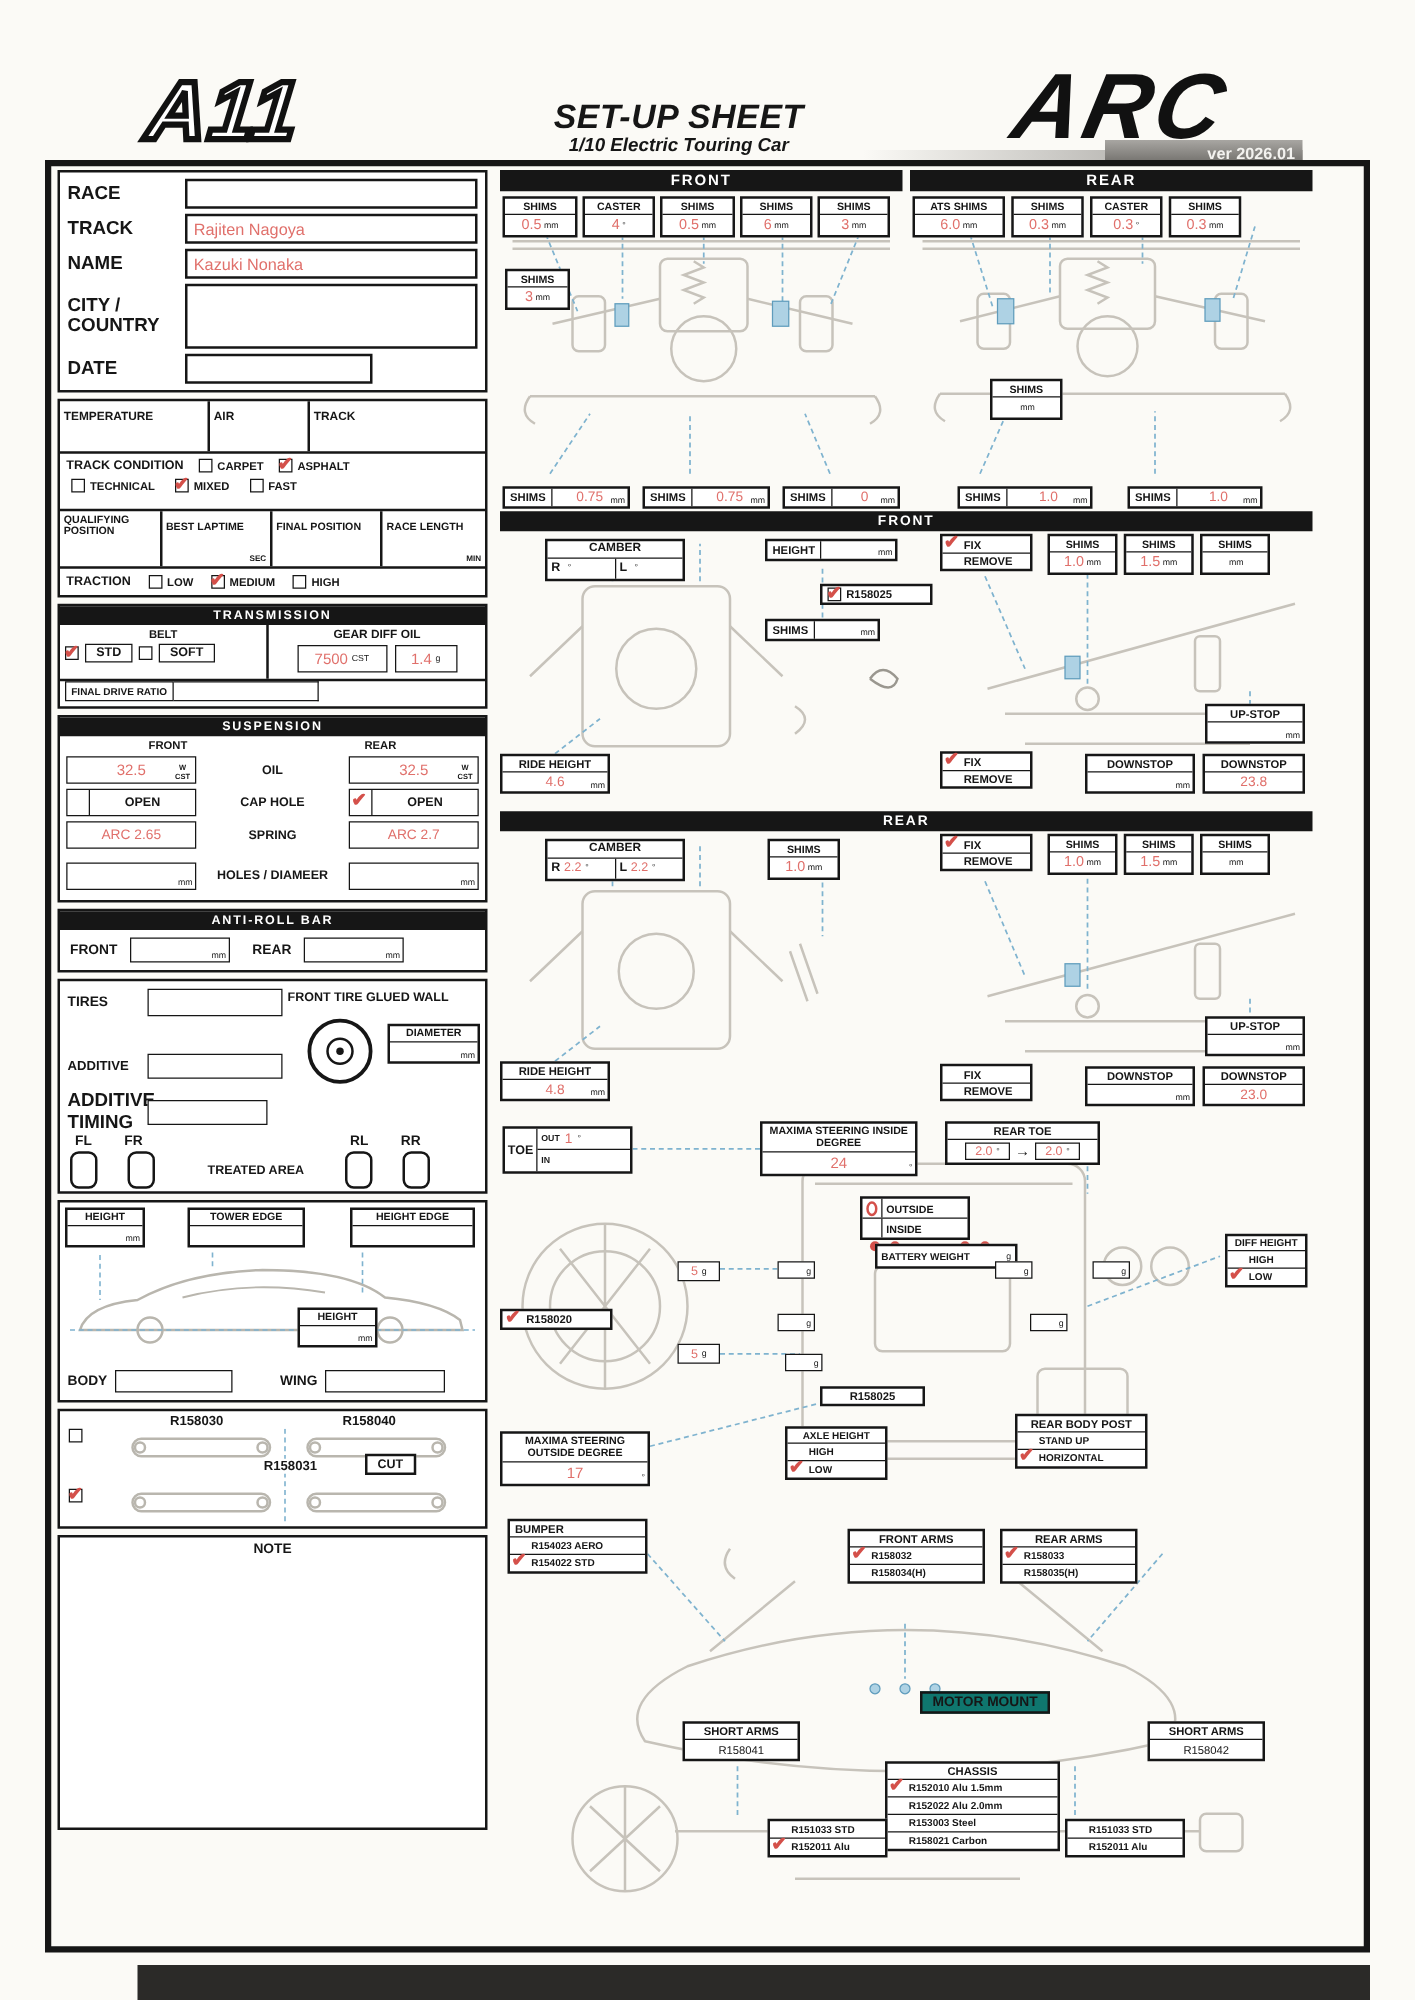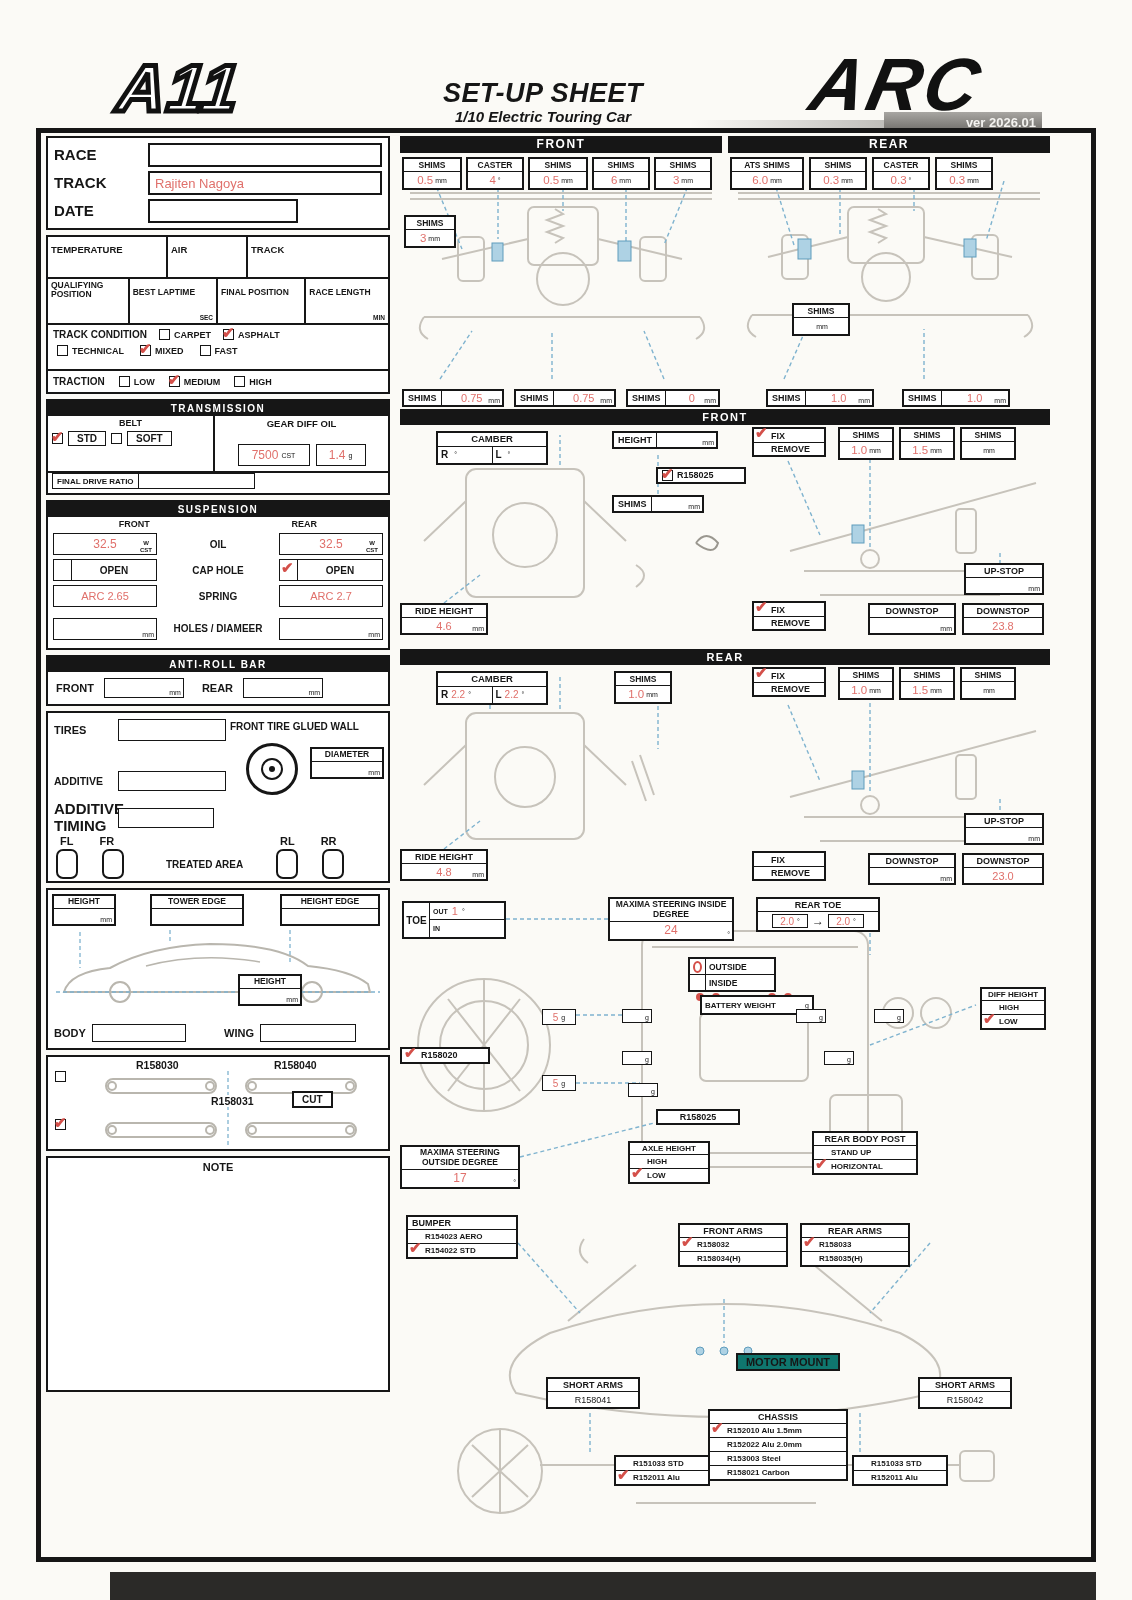--- a/index.html
+++ b/index.html
@@ -95,39 +95,45 @@
         <div class="ibox">
             <span class="rv hv"></span>
           </div>
       </div>
       <div class="irow" style="height:24px">
         <div class="ilbl">TRACK</div>
         <div class="ibox">
             <span class="rv hv">Rajiten Nagoya</span>
           </div>
       </div>
+      <div class="irow" style="height:24px">
+        <div class="ilbl">NAME</div>
+        <div class="ibox">
+            <span class="rv hv">Kazuki Nonaka</span>
+          </div>
+      </div>
+      <div class="irow" style="height:52px">
+        <div class="ilbl">CITY / COUNTRY</div>
+        <div class="ibox">
+            <span class="rv hv"></span>
+          </div>
+      </div>
       <div class="irow" style="height:24px;margin-bottom:0">
         <div class="ilbl">DATE</div>
         <div class="ibox" style="flex:0 0 150px">
             <span class="rv hv"></span>
           </div>
       </div>
     </div>
 
     <div class="bx sec">
       <div style="display:grid;grid-template-columns:1.2fr .8fr 1.4fr;height:42px;border-bottom:2px solid #161616">
         <div class="ccell" style="border-right:2px solid #161616"><span class="clbl" style="font-size:9.5px">TEMPERATURE</span></div>
         <div class="ccell" style="border-right:2px solid #161616"><span class="clbl" style="font-size:9.5px">AIR</span></div>
         <div class="ccell"><span class="clbl" style="font-size:9.5px">TRACK</span></div>
-      </div>
-      <div style="display:grid;grid-template-columns:1fr 1.08fr 1.08fr 1fr;height:46px;border-bottom:2px solid #161616">
-        <div class="ccell" style="border-right:2px solid #161616"><span class="clbl">QUALIFYING POSITION</span></div>
-        <div class="ccell" style="border-right:2px solid #161616"><span class="clbl">BEST LAPTIME</span><span class="cunit">SEC</span></div>
-        <div class="ccell" style="border-right:2px solid #161616"><span class="clbl">FINAL POSITION</span></div>
-        <div class="ccell"><span class="clbl">RACE LENGTH</span><span class="cunit">MIN</span></div>
       </div>
       <div style="padding:4px 5px;border-bottom:2px solid #161616;height:46px">
         <div style="display:flex;align-items:center;gap:12px">
           <span class="clbl2">TRACK CONDITION</span>
           <span class="opt">
               <span class="cb"></span>
               <span class="olbl">CARPET</span>
             </span>
           <span class="opt">
               <span class="cb checked"></span>
@@ -141,20 +147,26 @@
             </span>
           <span class="opt">
               <span class="cb checked"></span>
               <span class="olbl">MIXED</span>
             </span>
           <span class="opt">
               <span class="cb"></span>
               <span class="olbl">FAST</span>
             </span>
         </div>
+      </div>
+      <div style="display:grid;grid-template-columns:1fr 1.08fr 1.08fr 1fr;height:46px;border-bottom:2px solid #161616">
+        <div class="ccell" style="border-right:2px solid #161616"><span class="clbl">QUALIFYING POSITION</span></div>
+        <div class="ccell" style="border-right:2px solid #161616"><span class="clbl">BEST LAPTIME</span><span class="cunit">SEC</span></div>
+        <div class="ccell" style="border-right:2px solid #161616"><span class="clbl">FINAL POSITION</span></div>
+        <div class="ccell"><span class="clbl">RACE LENGTH</span><span class="cunit">MIN</span></div>
       </div>
       <div style="display:flex;align-items:center;gap:14px;padding:5px 5px">
         <span class="clbl2">TRACTION</span>
         <span class="opt">
             <span class="cb"></span>
             <span class="olbl">LOW</span>
           </span>
         <span class="opt">
             <span class="cb checked"></span>
             <span class="olbl">MEDIUM</span>
@@ -173,21 +185,21 @@
           <div style="text-align:center;font-weight:700;font-size:9px">BELT</div>
           <div style="display:flex;align-items:center;gap:5px;margin-top:3px">
             <span class="cb checked"></span>
             <span class="obox">STD</span>
             <span class="cb"></span>
             <span class="obox">SOFT</span>
           </div>
         </div>
         <div style="flex:1.05;padding:2px 4px 5px">
           <div style="text-align:center;font-weight:700;font-size:9.5px">GEAR DIFF OIL</div>
-          <div style="display:flex;align-items:center;gap:6px;margin-top:15px;justify-content:center">
+          <div style="display:flex;align-items:center;gap:6px;margin-top:3px;justify-content:center">
             <span class="vb" style="width:72px">
                 <span class="rv">7500</span>
                 <span class="unit">CST</span>
               </span>
             <span class="vb" style="width:50px">
                 <span class="rv">1.4</span>
                 <span class="unit">g</span>
               </span>
           </div>
         </div>

